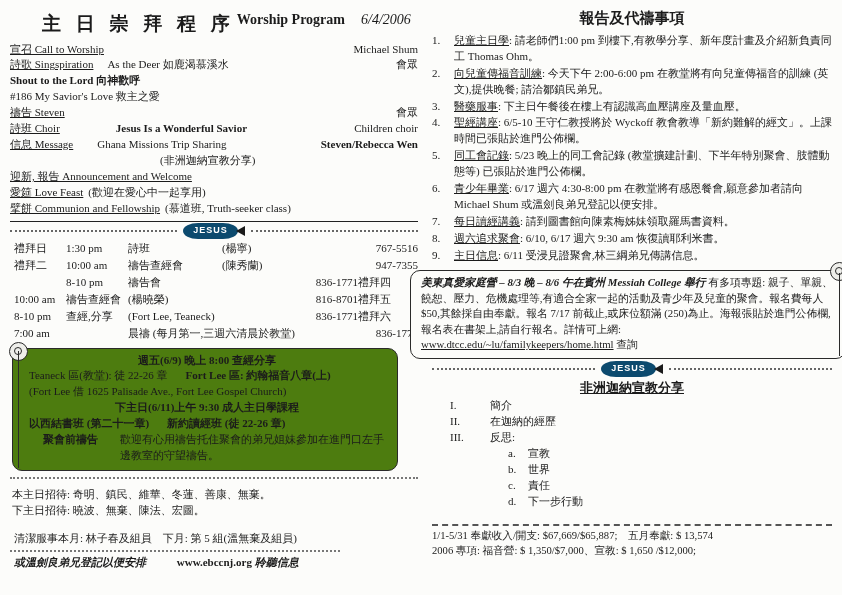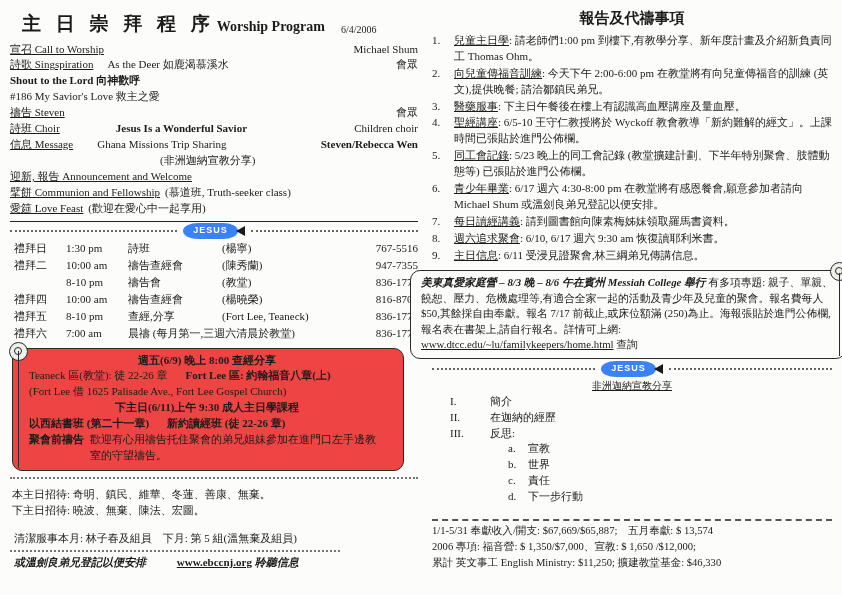--- a/index.html
+++ b/index.html
@@ -8,81 +8,81 @@
     background:#fcfcfa;color:#1b1b1b;
     font-family:"Liberation Serif","DejaVu Serif",serif;
     font-size:11px;line-height:1.45;
     position:relative;
   }
   .page{display:flex;gap:14px;padding:8px 6px 0 10px;}
   .col-left{width:408px;flex:0 0 408px;}
   .col-right{width:400px;flex:0 0 400px;}
 
   
-  .title-row{display:flex;align-items:flex-end;margin:2px 0 4px 12px;}
+  .title-row{display:flex;align-items:flex-start;margin:2px 0 4px 32px;}
   .title-zh{font-size:19px;font-weight:700;letter-spacing:5px;}
   .title-en{font-size:14px;font-weight:700;margin-left:2px;}
-  .title-date{font-size:10px;margin-left:16px;}
+  .title-date{font-size:14px;margin-left:16px;font-style:italic;}
 
   .p-row{display:flex;align-items:flex-end;}
   .p-label{text-decoration:underline;white-space:nowrap;}
   .p-mid{flex:1;padding-left:14px;}
   .p-who{white-space:nowrap;}
   .indent1{}
   .bold{font-weight:700;}
 
   .rule-solid{border-top:1.5px solid #222;margin:4px 0 1px 0;}
   .fish-divider{display:flex;align-items:center;gap:6px;margin:1px 0 2px 0;}
   .squiggle{flex:1;border-top:2px dotted #666;height:0;}
   .fish{display:flex;align-items:center;}
-  .fish-body{background:#3b82f6;color:#fff;font-family:"Liberation Sans",sans-serif;
+  .fish-body{background:#0c4a6e;color:#fff;font-family:"Liberation Sans",sans-serif;
     font-weight:700;font-size:9px;letter-spacing:1px;padding:1px 10px 2px;
     border-radius:50% 50% 50% 50% / 90% 90% 90% 90%;}
   .fish-tail{width:0;height:0;border-top:5px solid transparent;border-bottom:5px solid transparent;
     border-right:9px solid #1a1a1a;margin-left:-2px;}
 
   .sched{display:grid;grid-template-columns:52px 62px 94px 1fr 60px;row-gap:1px;margin:1px 0 6px 4px;}
   .sched .phone{text-align:right;}
   .sched .span2{grid-column:3/5;}
 
   .scrollbox{position:relative;border:1.5px solid #2a2a2a;border-radius:10px;
-    padding:4px 18px 6px 16px;margin:4px 0 6px 2px;width:356px;background:#ef4444;}
+    padding:4px 12px 6px 16px;margin:4px 0 6px 2px;width:356px;background:#4d7c0f;}
   .scroll-roll-left{position:absolute;left:5px;top:2px;bottom:2px;border-left:1.5px solid #2a2a2a;}
   .curl{position:absolute;width:17px;height:17px;border:1.5px solid #2a2a2a;border-radius:50%;
     background:#eeeeea;}
   .curl-tl{left:-4px;top:-7px;}
   .curl-dot{position:absolute;left:4px;top:4px;width:6px;height:6px;border:1px solid #2a2a2a;border-radius:50%;}
   .fb-title{text-align:center;font-weight:700;}
   .fb-line{display:flex;gap:18px;}
   .fb-center{text-align:center;}
-  .fb-hang{display:flex;gap:6px;}
+  .fb-hang{display:flex;gap:22px;margin-left:14px;}
   .fb-hang .lbl{font-weight:700;white-space:nowrap;}
 
   .ushers{margin:8px 0 2px 2px;}
   .dotline{border-top:2px dotted #777;height:0;margin:3px 0;}
   .cleaning{margin:12px 0 0 4px;}
   .website{font-weight:700;font-style:italic;margin:2px 0 0 4px;}
-  .website .url{text-decoration:underline;font-style:normal;padding-left:28px;}
+  .website .url{font-style:normal;padding-left:28px;}
 
   
   .r-title{text-align:center;font-weight:700;font-size:15px;margin:0 0 3px 0;}
   .r-item{display:flex;margin-bottom:1px;}
   .r-num{width:22px;flex:0 0 22px;}
   .r-text{flex:1;}
   .r-label{text-decoration:underline;}
 
   .campbox{position:relative;border:1.5px solid #2a2a2a;border-radius:10px;
     padding:4px 10px 5px 10px;margin:6px 0 2px -22px;width:414px;background:#fcfcfa;
     font-size:10.8px;}
   .scroll-roll-right{position:absolute;right:5px;top:2px;bottom:2px;border-left:1.5px solid #2a2a2a;}
   .curl-tr{right:-4px;top:-9px;}
   .camp-head{font-weight:700;font-style:italic;}
   .camp-url{text-decoration:underline;}
 
-  .ghana-title{text-align:center;font-weight:400;text-decoration:underline;font-size:10px;margin-top:1px;}
+  .ghana-title{text-align:center;font-weight:700;text-decoration:underline;font-size:13px;margin-top:1px;}
   .o-item{display:flex;margin-left:18px;}
   .o-num{width:40px;flex:0 0 40px;}
   .o-sub{display:flex;margin-left:76px;}
   .o-subnum{width:20px;flex:0 0 20px;}
 
   .finance{margin-top:14px;font-size:10.6px;line-height:1.5;}
   .fin-rule{border-top:2px dashed #555;margin-bottom:2px;}
 </style>
 </head>
 <body>
@@ -128,27 +128,27 @@
       <span class="p-mid" style="padding-left:24px;">Ghana Missions Trip Sharing</span>
       <span class="p-who bold">Steven/Rebecca Wen</span>
     </div>
     <div class="indent1" style="margin-left:150px;">(非洲迦納宣教分享)</div>
 
     <div class="p-row">
       <span class="p-label">迎新, 報告 Announcement and Welcome</span>
     </div>
 
     <div class="p-row">
+      <span class="p-label">愛筵 Love Feast</span>
+      <span style="padding-left:5px;">(歡迎在愛心中一起享用)</span>
+    </div>
+
+    <div class="p-row">
       <span class="p-label">擘餅 Communion and Fellowship</span>
       <span style="padding-left:5px;">(慕道班, Truth-seeker class)</span>
-    </div>
-
-    <div class="p-row">
-      <span class="p-label">愛筵 Love Feast</span>
-      <span style="padding-left:5px;">(歡迎在愛心中一起享用)</span>
     </div>
 
     <div class="rule-solid"></div>
     <div class="fish-divider">
       <span class="squiggle"></span>
       <span class="fish">
         <span class="fish-body">JESUS</span>
         <span class="fish-tail"></span>
       </span>
       <span class="squiggle"></span>
@@ -163,21 +163,20 @@
 
       <span>禮拜二</span>
       <span>10:00 am</span>
       <span>禱告查經會</span>
       <span>(陳秀蘭)</span>
       <span class="phone">947-7355</span>
 
       <span></span>
       <span>8-10 pm</span>
       <span>禱告會</span>
-      <span>(教堂)</span>
       <span class="phone">836-1771</span>
 
       <span>禮拜四</span>
       <span>10:00 am</span>
       <span>禱告查經會</span>
       <span>(楊曉榮)</span>
       <span class="phone">816-8701</span>
 
       <span>禮拜五</span>
       <span>8-10 pm</span>
@@ -318,16 +317,15 @@
     </div>
     <div class="o-sub">
       <span class="o-subnum">d.</span>
       <span>下一步行動</span>
     </div>
 
     <div class="finance">
       <div class="fin-rule"></div>
       <div>1/1-5/31 奉獻收入/開支: $67,669/$65,887;　五月奉獻: $ 13,574</div>
       <div>2006 專項:  福音營: $ 1,350/$7,000、宣教: $ 1,650 /$12,000;</div>
-      <div>累計 英文事工 English Ministry:  $11,250;  擴建教堂基金: $46,330</div>
     </div>
   </div>
 </div>
 
 </body></html>

